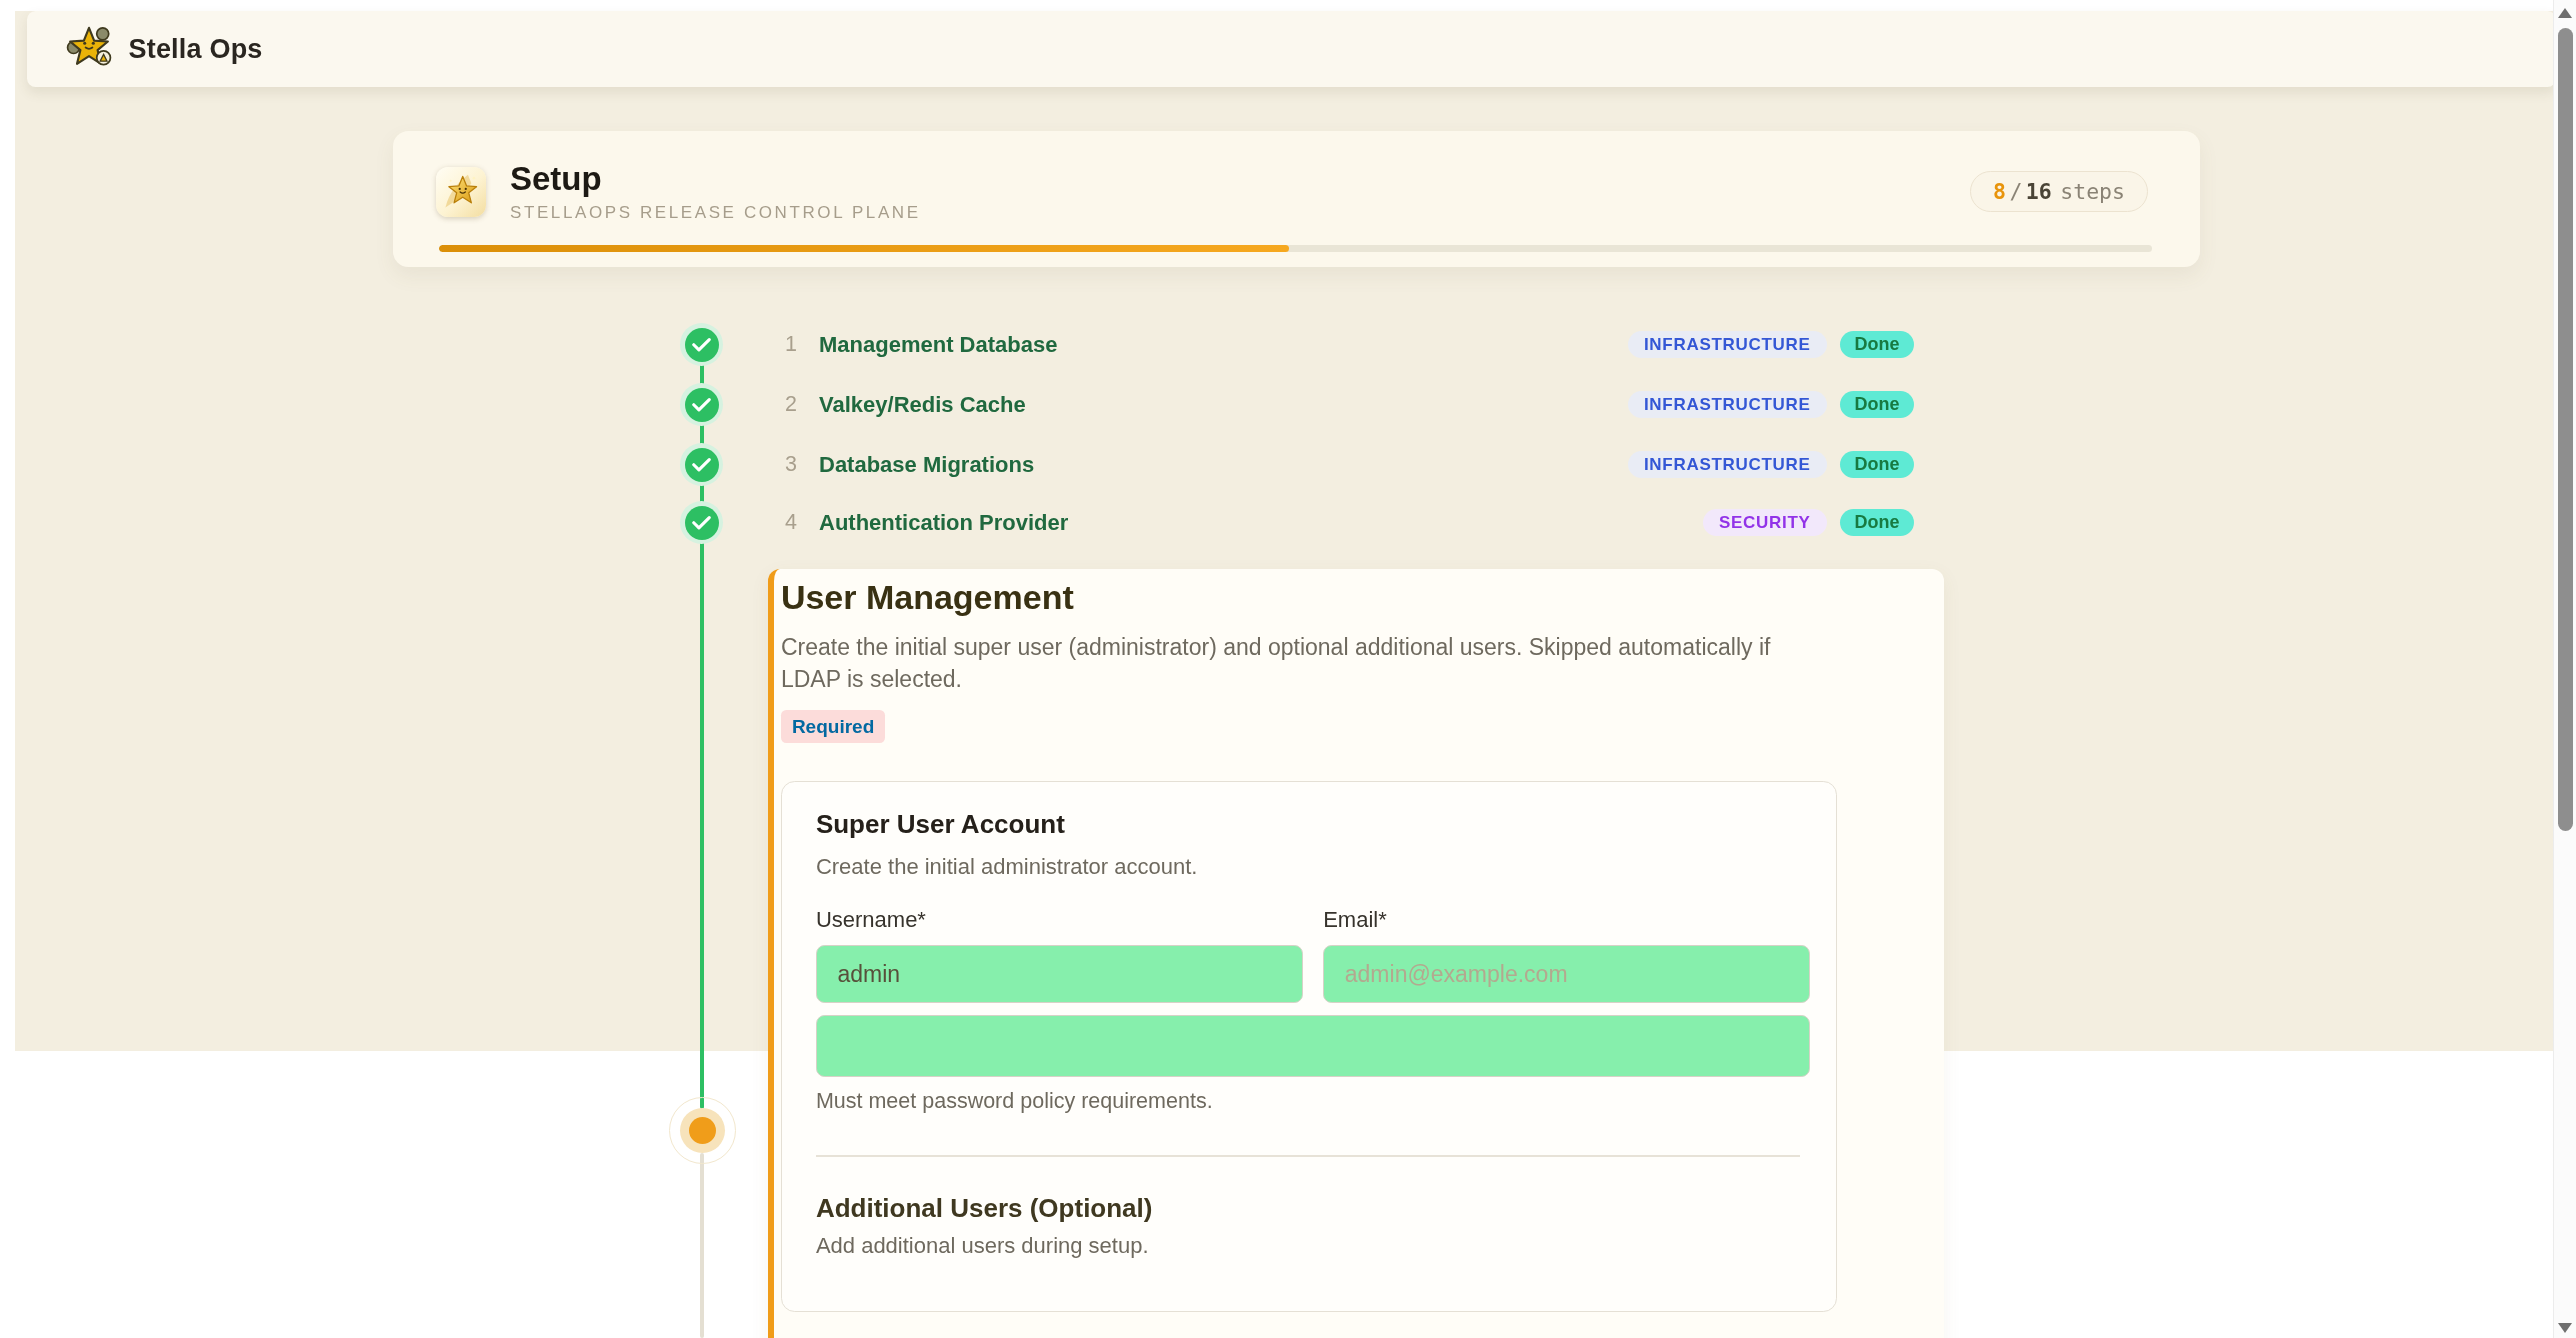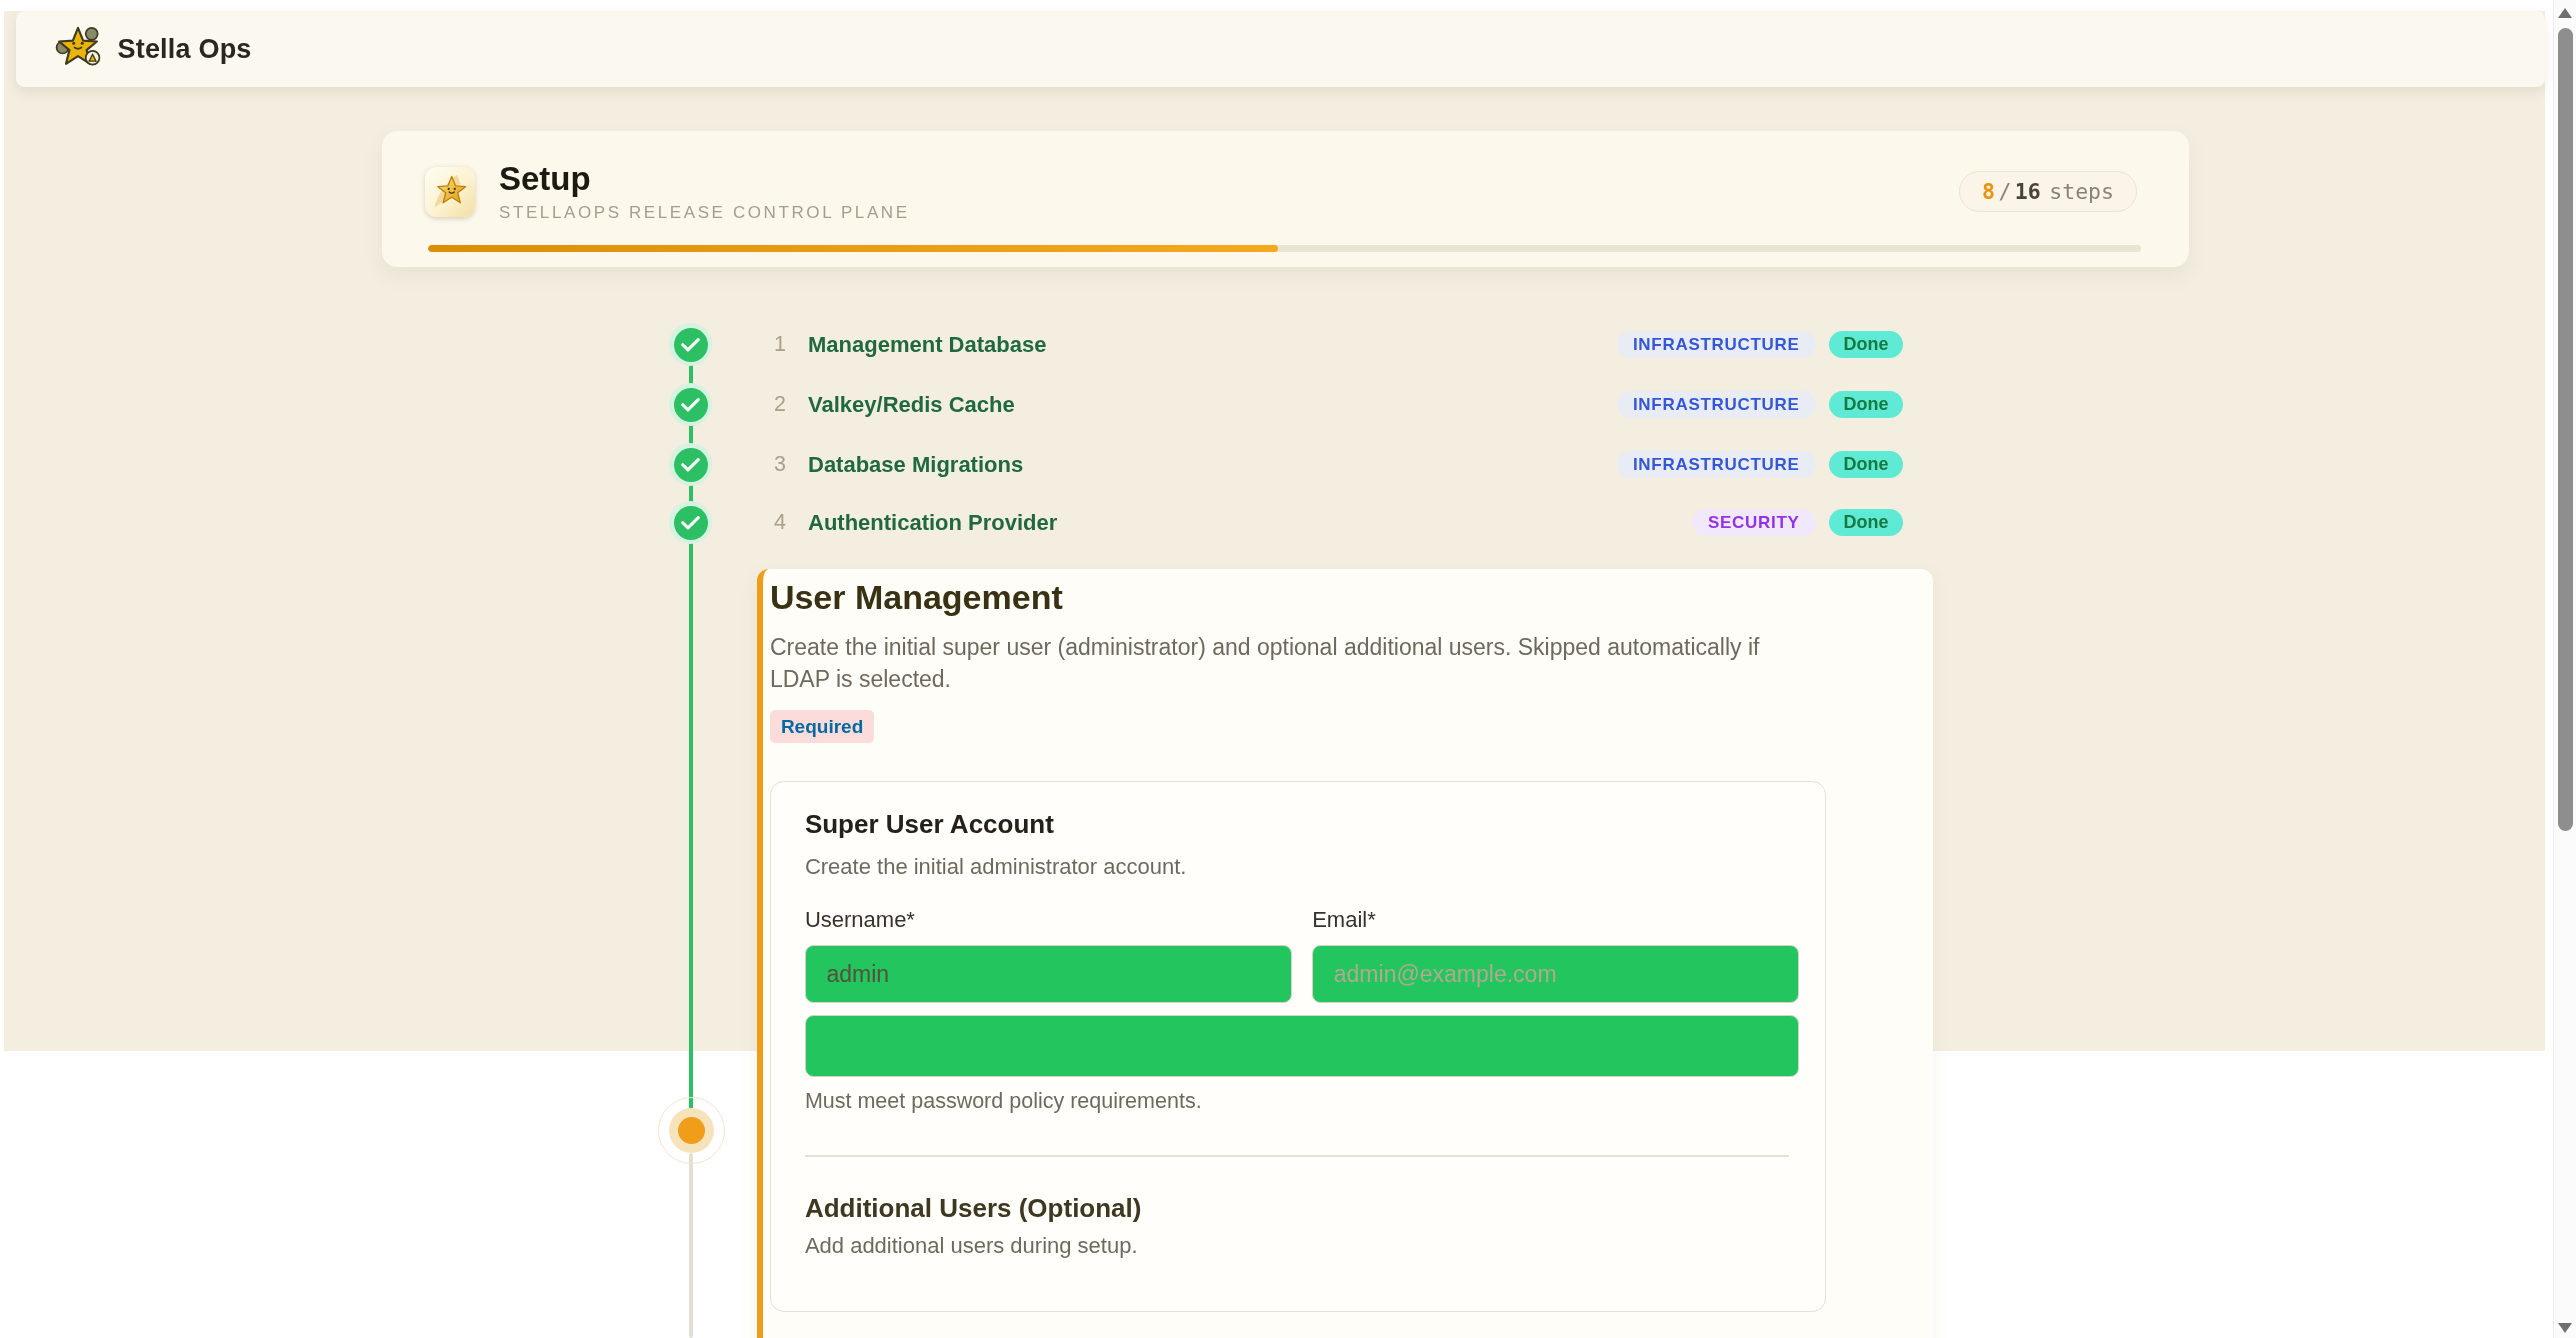--- a/index.html
+++ b/index.html
@@ -5,21 +5,21 @@
   * { margin:0; padding:0; box-sizing:border-box; }
   html,body { width:2576px; height:1339px; }
   body {
     background:#ffffff;
     font-family:"Liberation Sans", sans-serif;
     overflow:hidden;
     position:relative;
     color:#2a2620;
   }
   #app {
-    position:absolute; left:4px; top:0; width:2541px; height:1051px;
+    position:absolute; left:15px; top:0; width:2541px; height:1051px;
     background:#f3eee0;
   }
   
   .top-frame { position:absolute; left:0; top:0; width:2541px; height:11px; background:#ffffff; }
 
   
   .topbar {
     position:absolute; left:12px; top:11px; width:2529px; height:76px;
     background:#fbf8ef; border-radius:8.6px;
     box-shadow:0 5.2px 12px rgba(90,75,40,.10);
@@ -116,21 +116,21 @@
   }
   .form-card {
     margin-top:38px; width:1056px; background:#fffefb;
     border:1.7px solid #e5e0d5; border-radius:13.7px; padding:27.5px 26px 52px 34px;
   }
   .form-title { font-size:26px; font-weight:700; color:#25201a; }
   .form-desc { margin-top:13.7px; font-size:22px; color:#6e695e; }
   .fields-grid { display:grid; grid-template-columns:1fr 1fr; column-gap:20.6px; margin-top:27.5px; }
   .field-label { font-size:22px; color:#37332c; margin-bottom:12px; }
   .text-input {
-    width:100%; height:58px; border:1.7px solid #d7d2c7; border-radius:8.6px; background:#22c55e;
+    width:100%; height:58px; border:1.7px solid #d7d2c7; border-radius:8.6px; background:#86efac;
     font-family:"Liberation Sans", sans-serif; font-size:23px; color:#57503a; padding:0 20.6px; outline:none;
   }
   .text-input::placeholder { color:#b3a98f; }
   .pw-label { margin-top:33px; }
   .pw-input { margin-top:12px; height:62px; }
   .hint { margin-top:12px; font-size:21.5px; color:#6e695e; }
   .divider { margin-top:41px; height:1.7px; background:#e7e2d7; width:984px; }
   .add-title { margin-top:36px; font-size:26px; font-weight:700; color:#3f3820; }
   .add-desc { margin-top:8.6px; font-size:22px; color:#6e695e; }
 

